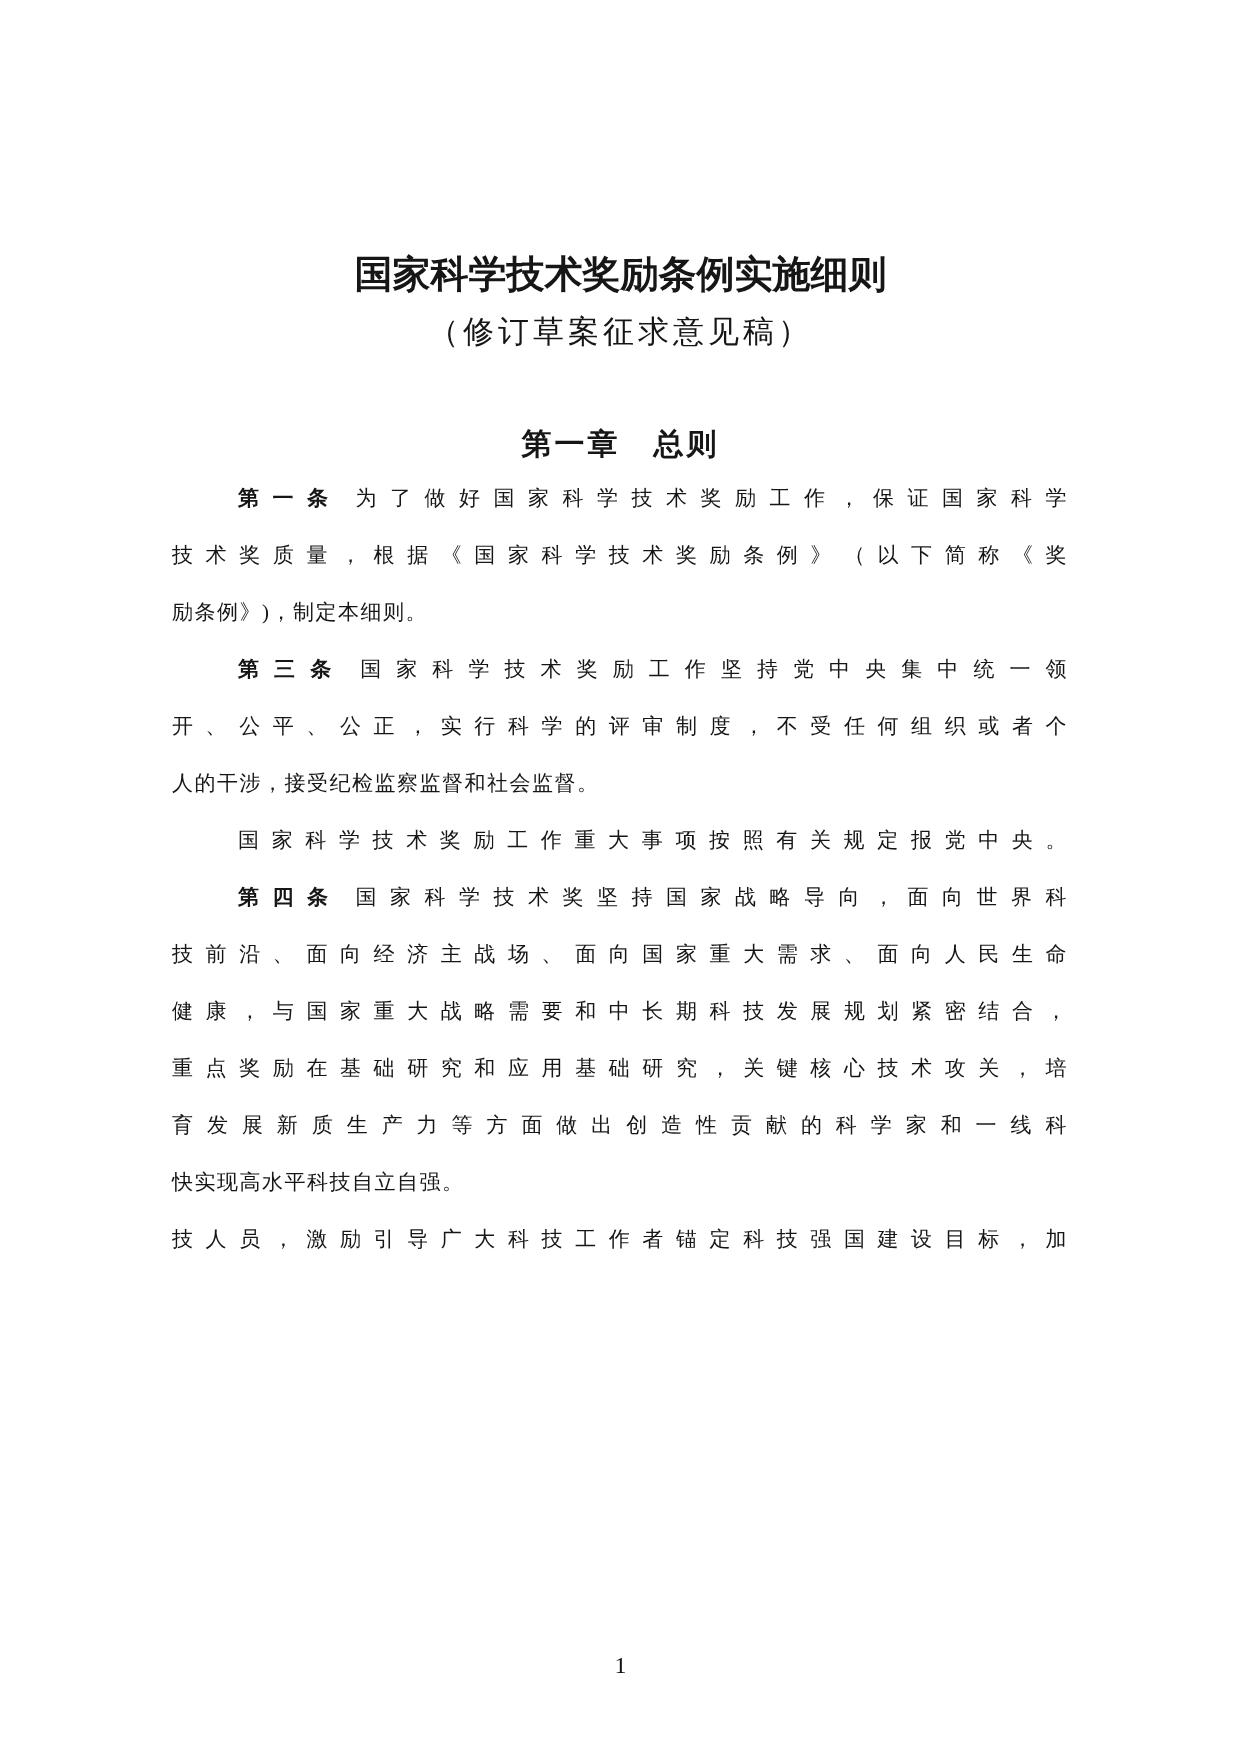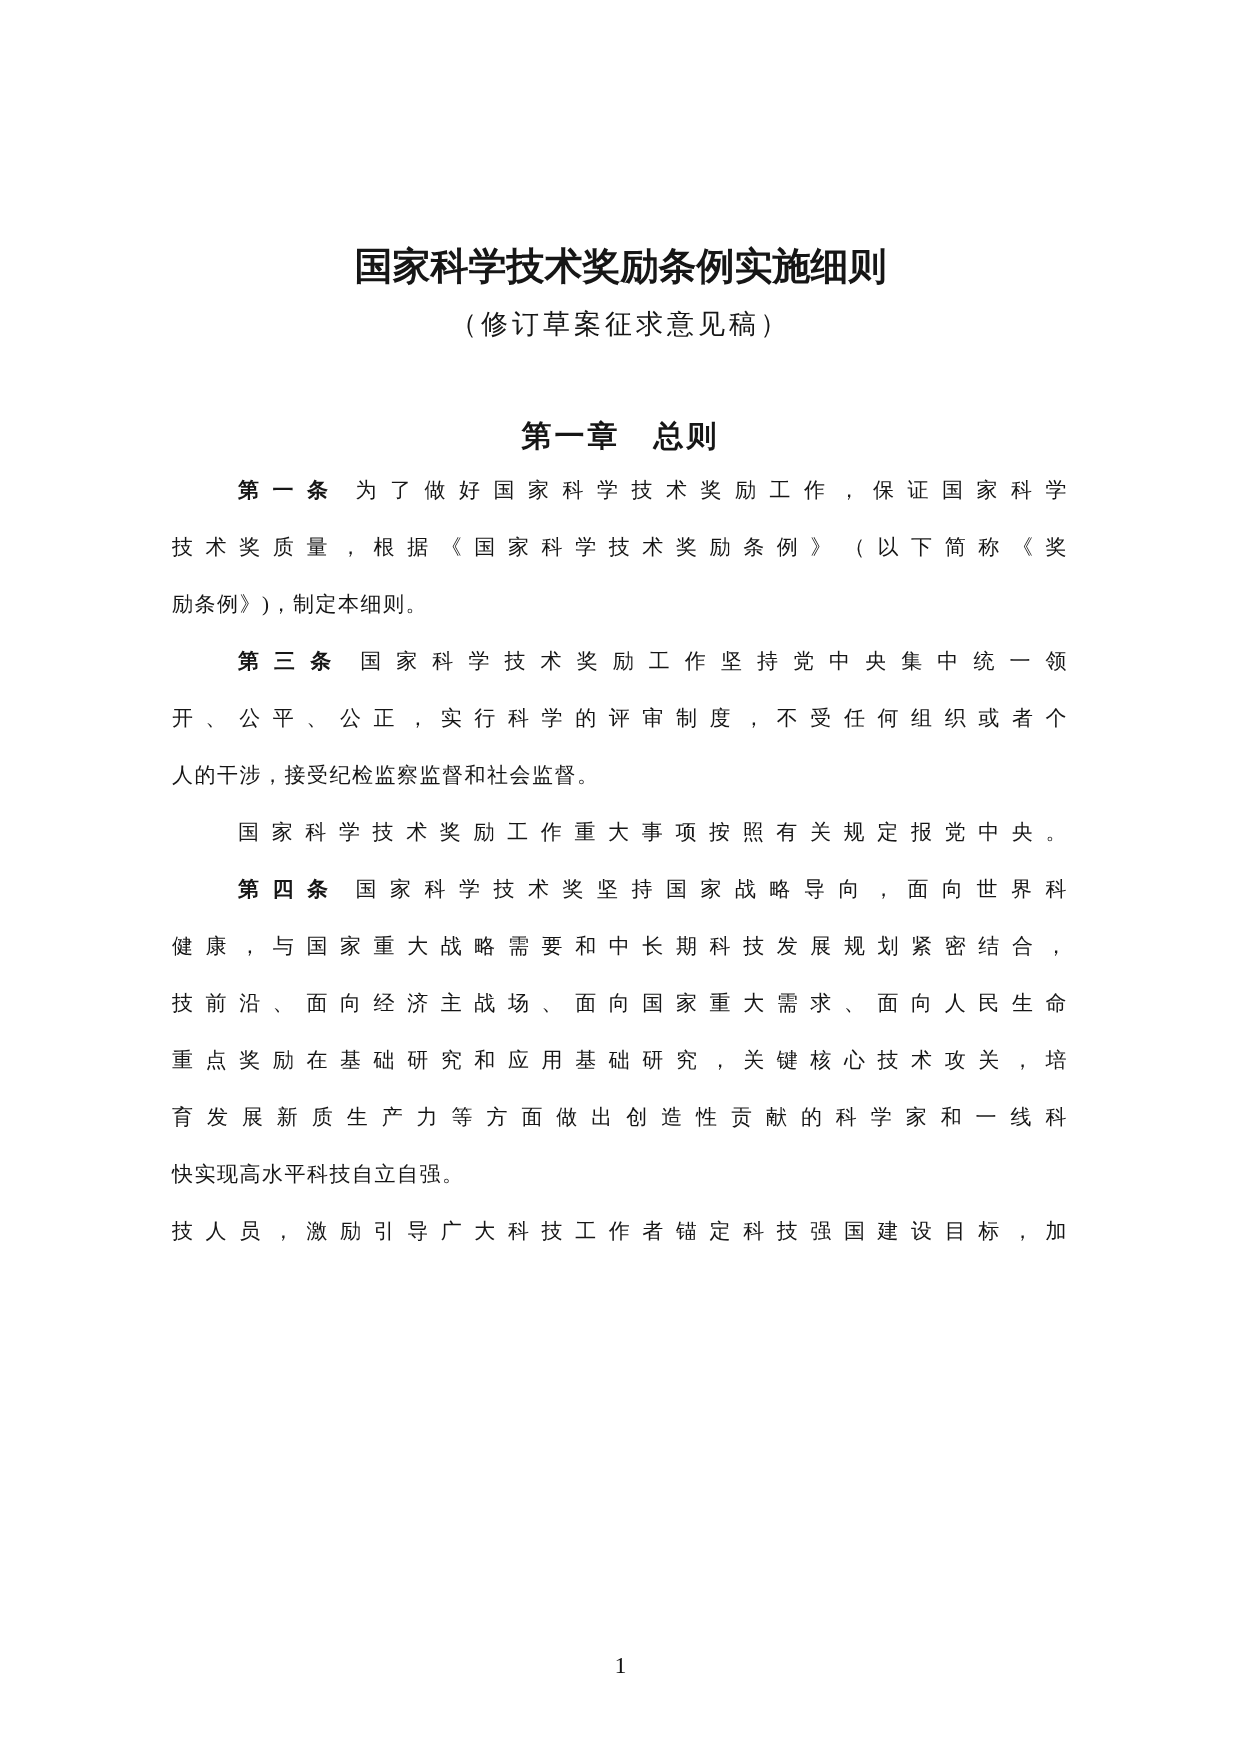--- a/index.html
+++ b/index.html
@@ -13,32 +13,32 @@
     height: 1754px;
     box-sizing: border-box;
     padding-top: 238px;
     margin: 0 auto;
     background: #ffffff;
     color: #161616;
     font-family: "Liberation Serif", serif;
     overflow: hidden;
   }
   .doc-title {
-    margin: 4px;
+    margin: 12px;
     text-align: center;
     font-family: "Liberation Sans", sans-serif;
     font-weight: 700;
     font-size: 38px;
     line-height: 48px;
     letter-spacing: 0px;
   }
   .doc-subtitle {
     margin: 12px 0 0 0;
     text-align: center;
-    font-size: 27px;
+    font-size: 31px;
     line-height: 44px;
     letter-spacing: 4px;
     font-weight: 400;
   }
   .chapter-heading {
     margin: 68px 0 0 0;
     text-align: center;
     font-family: "Liberation Sans", sans-serif;
     font-weight: 700;
     font-size: 30px;
@@ -99,22 +99,22 @@
       <div class="para">
         <div class="line justify first"><b class="lead">第三条</b>国家科学技术奖励工作坚持党中央集中统一领</div>
         <div class="line justify">开、公平、公正，实行科学的评审制度，不受任何组织或者个</div>
         <div class="line">人的干涉，接受纪检监察监督和社会监督。</div>
       </div>
       <div class="para">
         <div class="line justify first">国家科学技术奖励工作重大事项按照有关规定报党中央。</div>
       </div>
       <div class="para">
         <div class="line justify first"><b class="lead">第四条</b>国家科学技术奖坚持国家战略导向，面向世界科</div>
+        <div class="line justify">技前沿、面向经济主战场、面向国家重大需求、面向人民生命</div>
         <div class="line justify">健康，与国家重大战略需要和中长期科技发展规划紧密结合，</div>
-        <div class="line justify">技前沿、面向经济主战场、面向国家重大需求、面向人民生命</div>
         <div class="line justify">重点奖励在基础研究和应用基础研究，关键核心技术攻关，培</div>
         <div class="line justify">育发展新质生产力等方面做出创造性贡献的科学家和一线科</div>
         <div class="line">快实现高水平科技自立自强。</div>
         <div class="line justify">技人员，激励引导广大科技工作者锚定科技强国建设目标，加</div>
       </div>
     </main>
   <div class="page-number">1</div>
 </div>
 
 </body></html>

